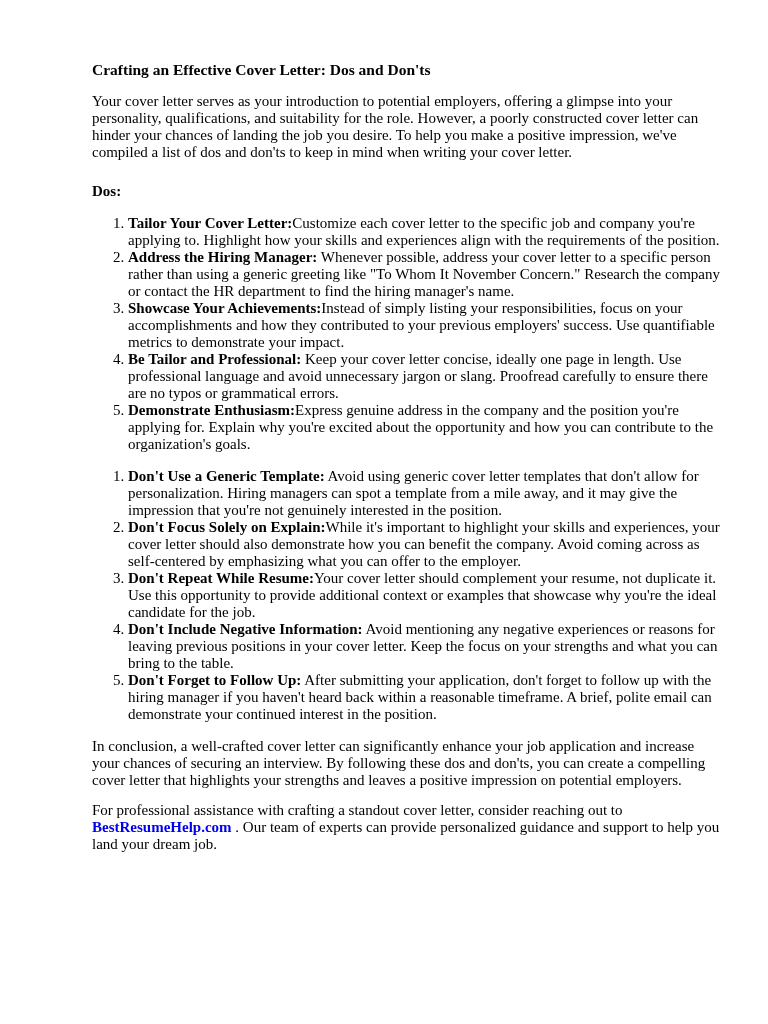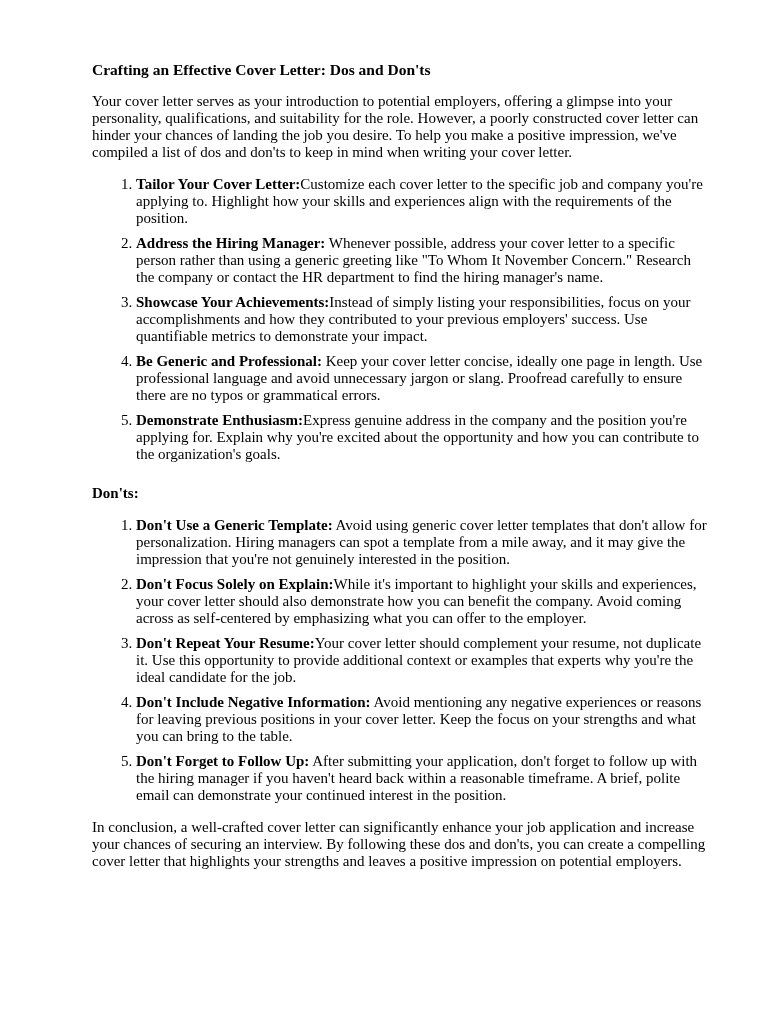--- a/index.html
+++ b/index.html
@@ -29,52 +29,53 @@
     font-size: 15.5px;
   }
   .section-heading {
     font-weight: bold;
     margin: 22px 0 15px 0;
   }
   ol {
     margin: 15px 0;
     padding-left: 36px;
   }
-  li { margin: 8px; padding: 0; }
+  li { margin: 0; padding: 0; }
   .run-in { font-weight: bold; }
   a.doc-link {
     font-weight: bold;
     text-decoration: none;
     cursor: pointer;
   }
 </style>
 </head>
 <body>
 
 <div class="page">
 
   <p class="doc-title">Crafting an Effective Cover Letter: Dos and Don'ts</p>
 
   <p>Your cover letter serves as your introduction to potential employers, offering a glimpse into your personality, qualifications, and suitability for the role. However, a poorly constructed cover letter can hinder your chances of landing the job you desire. To help you make a positive impression, we've compiled a list of dos and don'ts to keep in mind when writing your cover letter.</p>
 
+  <p class="section-heading">Dos:</p>
 
   <ol>
     <li><span class="run-in">Tailor Your Cover Letter:</span><span>Customize each cover letter to the specific job and company you're applying to. Highlight how your skills and experiences align with the requirements of the position.</span></li>
     <li><span class="run-in">Address the Hiring Manager:</span><span> Whenever possible, address your cover letter to a specific person rather than using a generic greeting like "To Whom It November Concern." Research the company or contact the HR department to find the hiring manager's name.</span></li>
     <li><span class="run-in">Showcase Your Achievements:</span><span>Instead of simply listing your responsibilities, focus on your accomplishments and how they contributed to your previous employers' success. Use quantifiable metrics to demonstrate your impact.</span></li>
-    <li><span class="run-in">Be Generic and Professional:</span><span> Keep your cover letter concise, ideally one page in length. Use professional language and avoid unnecessary jargon or slang. Proofread carefully to ensure there are no typos or grammatical errors.</span></li>
+    <li><span class="run-in">Be Tailor and Professional:</span><span> Keep your cover letter concise, ideally one page in length. Use professional language and avoid unnecessary jargon or slang. Proofread carefully to ensure there are no typos or grammatical errors.</span></li>
     <li><span class="run-in">Demonstrate Enthusiasm:</span><span>Express genuine address in the company and the position you're applying for. Explain why you're excited about the opportunity and how you can contribute to the organization's goals.</span></li>
   </ol>
 
-  <p class="section-heading">Don'ts:</p>
 
   <ol>
     <li><span class="run-in">Don't Use a Generic Template:</span><span> Avoid using generic cover letter templates that don't allow for personalization. Hiring managers can spot a template from a mile away, and it may give the impression that you're not genuinely interested in the position.</span></li>
     <li><span class="run-in">Don't Focus Solely on Explain:</span><span>While it's important to highlight your skills and experiences, your cover letter should also demonstrate how you can benefit the company. Avoid coming across as self-centered by emphasizing what you can offer to the employer.</span></li>
-    <li><span class="run-in">Don't Repeat Your Resume:</span><span>Your cover letter should complement your resume, not duplicate it. Use this opportunity to provide additional context or examples that experts why you're the ideal candidate for the job.</span></li>
+    <li><span class="run-in">Don't Repeat While Resume:</span><span>Your cover letter should complement your resume, not duplicate it. Use this opportunity to provide additional context or examples that showcase why you're the ideal candidate for the job.</span></li>
     <li><span class="run-in">Don't Include Negative Information:</span><span> Avoid mentioning any negative experiences or reasons for leaving previous positions in your cover letter. Keep the focus on your strengths and what you can bring to the table.</span></li>
     <li><span class="run-in">Don't Forget to Follow Up:</span><span> After submitting your application, don't forget to follow up with the hiring manager if you haven't heard back within a reasonable timeframe. A brief, polite email can demonstrate your continued interest in the position.</span></li>
   </ol>
 
   <p>In conclusion, a well-crafted cover letter can significantly enhance your job application and increase your chances of securing an interview. By following these dos and don'ts, you can create a compelling cover letter that highlights your strengths and leaves a positive impression on potential employers.</p>
 
+  <p><span>For professional assistance with crafting a standout cover letter, consider reaching out to </span><a class="doc-link" href="BestResumeHelp.com" style="color: rgb(0, 0, 238);">BestResumeHelp.com</a><span> . Our team of experts can provide personalized guidance and support to help you land your dream job.</span></p>
 
 </div>
 
 </body></html>

